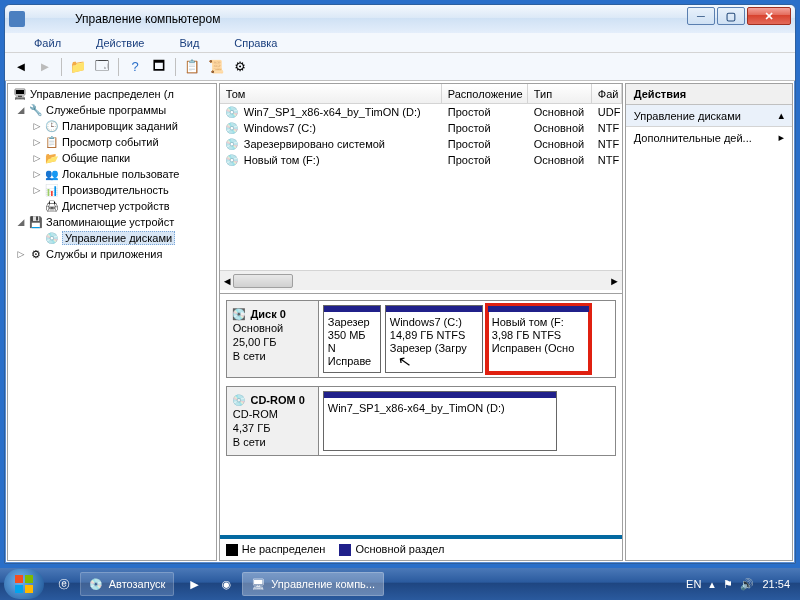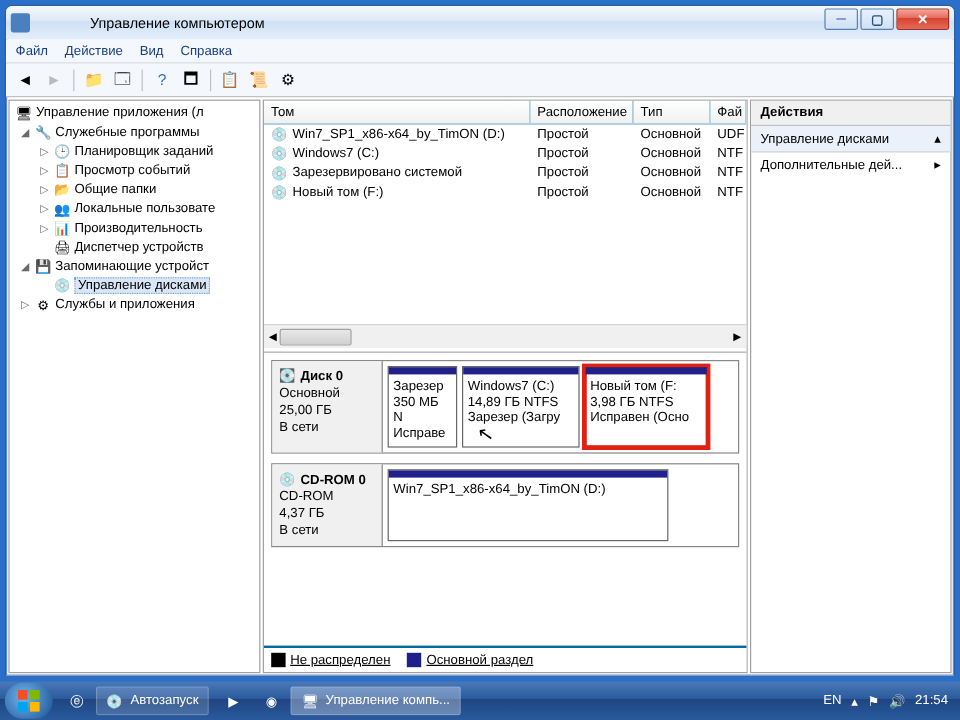--- a/index.html
+++ b/index.html
@@ -5,53 +5,53 @@
 *{box-sizing:border-box;margin:0;padding:0;font-family:"Segoe UI",Tahoma,sans-serif;font-size:11px;}
 body{background:#2a6fc9;width:800px;height:600px;overflow:hidden;position:relative;}
 .window{position:absolute;left:4px;top:4px;width:792px;height:560px;background:#fff;border:1px solid #2d5f9e;border-radius:6px 6px 0 0;box-shadow:0 0 0 1px #5a8fd6 inset;}
 .titlebar{height:28px;background:linear-gradient(#f4f8fd,#dce9f7 45%,#cfe1f4 46%,#e4eefb);border-radius:5px 5px 0 0;display:flex;align-items:center;padding:0 4px;position:relative;}
 .title-icon{width:16px;height:16px;background:#4a7fc0;margin-right:6px;border-radius:2px;}
 .title-text{color:#000;font-size:12px;margin-left:44px;}
 .win-controls{position:absolute;right:4px;top:2px;display:flex;gap:2px;}
 .win-btn{width:28px;height:18px;border:1px solid #5a7fb0;border-radius:2px;background:linear-gradient(#e8f1fb,#cfe1f4);display:flex;align-items:center;justify-content:center;color:#2a4f7e;font-weight:bold;cursor:pointer;}
 .win-btn.close{background:linear-gradient(#f5a29a,#e36a5a 45%,#d8432f 46%,#e36a5a);color:#fff;border-color:#a03020;width:44px;}
 .menubar{height:20px;display:flex;align-items:center;padding:0 8px;gap:14px;border-bottom:1px solid #d4d4d4;background:#f4f8fd;}
-.menubar span{color:#1a3f7e;cursor:pointer;}
+.menubar span{color:#1a3f7e;cursor:pointer;margin-left:21px;}
 .toolbar{height:28px;display:flex;align-items:center;padding:0 6px;gap:4px;border-bottom:1px solid #c0c0c0;background:#f4f8fd;}
 .tb-btn{width:20px;height:20px;border:1px solid transparent;display:flex;align-items:center;justify-content:center;font-size:13px;cursor:pointer;}
 .tb-sep{width:1px;height:18px;background:#c0c0c0;margin:0 2px;}
 .content{display:flex;height:calc(100% - 76px);}
 .tree-pane{width:222px;border:1px solid #a0a0a0;margin:2px;overflow:hidden;background:#fff;}
 .tree{padding:2px;}
 .tree-item{display:flex;align-items:center;height:16px;padding:1px 0;white-space:nowrap;cursor:pointer;}
 .ti-exp{width:10px;text-align:center;color:#6a6a6a;font-size:9px;}
 .ti-icon{width:16px;height:14px;margin:0 2px;display:inline-flex;align-items:center;justify-content:center;font-size:11px;}
 .tree-item.selected .ti-label{background:#d8e6f5;border:1px dotted #7aa7d8;padding:0 2px;}
 .center-pane{flex:1;display:flex;flex-direction:column;margin:2px 0;border:1px solid #a0a0a0;}
 .right-pane{width:178px;margin:2px;border:1px solid #a0a0a0;background:#fff;}
 .volume-list{flex:0 0 210px;overflow:auto;background:#fff;border-bottom:1px solid #a0a0a0;}
-.vl-header{display:flex;background:#0ea5e9;height:20px;}
+.vl-header{display:flex;background:#a3a3a3;height:20px;}
 .vl-col{border-right:1px solid #d4d4d4;border-bottom:1px solid #d4d4d4;padding:2px 6px;background:linear-gradient(#fff,#f0f0f0);display:flex;align-items:center;}
 .vl-row{display:flex;height:16px;}
 .vl-cell{padding:0 6px;white-space:nowrap;overflow:hidden;display:flex;align-items:center;}
 .vl-icon{width:14px;height:12px;margin-right:4px;display:inline-block;}
 .hscroll{height:20px;background:#f0f0f0;border-top:1px solid #d4d4d4;display:flex;align-items:center;padding:0 2px;}
 .hscroll .thumb{width:60px;height:14px;background:linear-gradient(#e8e8e8,#d0d0d0);border:1px solid #a0a0a0;border-radius:2px;}
 .disk-map{flex:1;background:#fff;overflow:auto;padding:6px;}
 .disk-row{display:flex;margin-bottom:8px;border:1px solid #888;}
 .disk-label{width:92px;padding:6px;background:#f0f0f0;border-right:1px solid #888;}
 .disk-label .dname{font-weight:bold;}
 .disk-label div{line-height:14px;}
 .disk-parts{flex:1;display:flex;padding:4px;gap:4px;}
 .part{border:1px solid #666;position:relative;padding:4px;flex-shrink:0;}
 .part-top{height:6px;background:#20208a;position:absolute;top:0;left:0;right:0;}
 .part-body{margin-top:6px;line-height:13px;}
 .part-body .pname{font-weight:normal;}
 .highlight-red{outline:4px solid #e02010;outline-offset:-2px;}
-.legend{padding:4px 6px;border-top:2px solid #0369a1;display:flex;gap:14px;align-items:center;background:#fff;text-decoration:underline;}
+.legend{padding:4px 6px;border-top:4px solid #0369a1;display:flex;gap:14px;align-items:center;background:#fff;}
 .leg-sw{width:12px;height:12px;display:inline-block;margin-right:4px;vertical-align:middle;}
 .actions-hdr{background:#f0f0f0;padding:4px 8px;font-weight:bold;border-bottom:1px solid #c0c0c0;}
 .actions-item{padding:4px 8px;display:flex;justify-content:space-between;align-items:center;cursor:pointer;}
 .actions-item.top{background:#eaf1fa;border-bottom:1px solid #d4d4d4;}
 .taskbar{position:absolute;left:0;right:0;bottom:0;height:32px;background:linear-gradient(#4b79b8,#2a5a9e 45%,#1e4580 46%,#2a5a9e);display:flex;align-items:center;padding:0 4px;color:#fff;}
 .start-btn{width:40px;height:30px;border-radius:18px;background:radial-gradient(circle at 40% 40%,#6fb5f0,#1a4f90);display:flex;align-items:center;justify-content:center;margin-right:4px;cursor:pointer;}
 .start-btn svg{width:20px;height:20px;}
 .tb-icon{width:32px;height:24px;display:flex;align-items:center;justify-content:center;cursor:pointer;}
 .task-btn{height:24px;padding:0 8px;background:rgba(255,255,255,0.15);border:1px solid rgba(255,255,255,0.2);border-radius:2px;display:flex;align-items:center;gap:6px;margin-right:4px;max-width:150px;overflow:hidden;white-space:nowrap;cursor:pointer;}
 .task-btn.active{background:rgba(255,255,255,0.3);}
@@ -94,21 +94,21 @@
     <div class="tb-btn">📜</div>
     <div class="tb-btn">⚙</div>
   </div>
 
   <div class="content">
 
     <div class="tree-pane">
       <div class="tree">
         <div class="tree-item">
             <span class="ti-icon">🖥</span>
-            <span class="ti-label">Управление приложения (л</span>
+            <span class="ti-label">Управление распределен (л</span>
           </div>
         <div class="tree-item" style="padding-left:6px">
             <span class="ti-exp">◢</span>
             <span class="ti-icon">🔧</span>
             <span class="ti-label">Служебные программы</span>
           </div>
         <div class="tree-item" style="padding-left:22px">
             <span class="ti-exp">▷</span>
             <span class="ti-icon">🕒</span>
             <span class="ti-label">Планировщик заданий</span>

